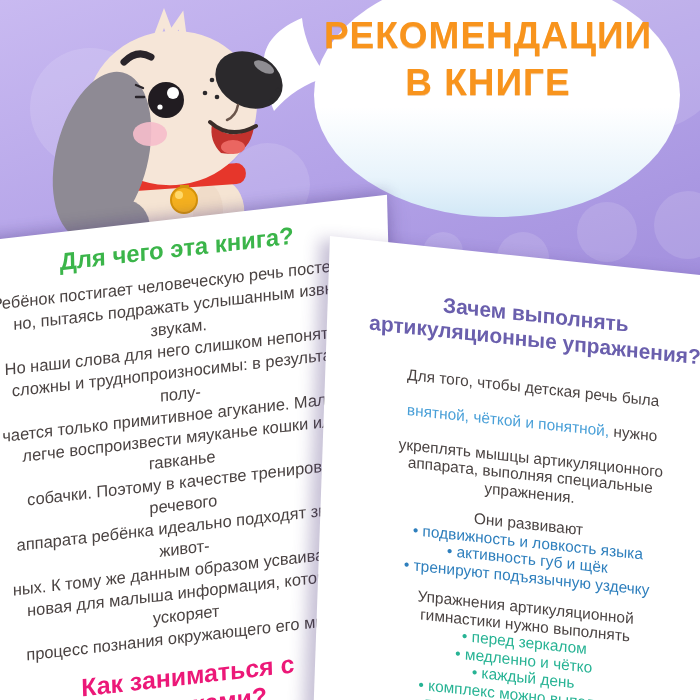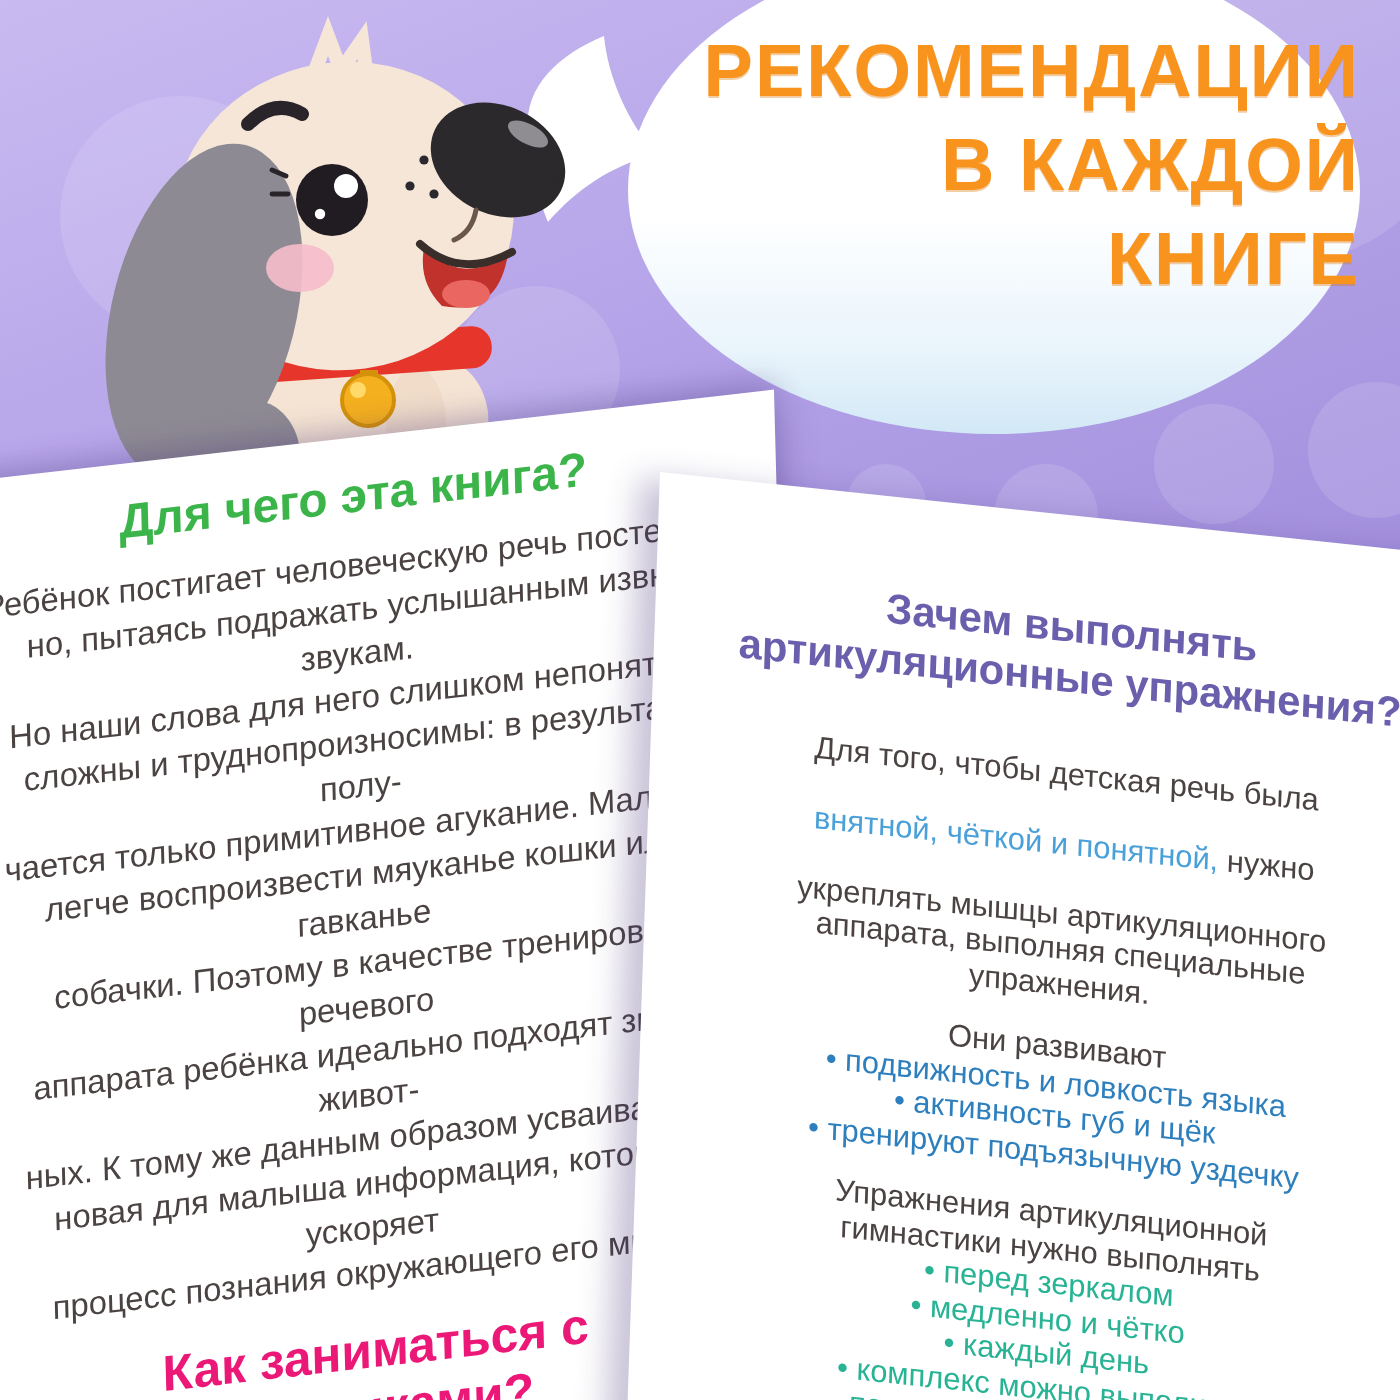--- a/index.html
+++ b/index.html
@@ -4,21 +4,21 @@
 <style>
   html,body{margin:0;padding:0;}
   body{width:700px;height:700px;overflow:hidden;position:relative;
        font-family:"Liberation Sans","DejaVu Sans",sans-serif;}
   .stage{position:absolute;inset:0;width:700px;height:700px;overflow:hidden;
          background:linear-gradient(160deg,#c9baf1 0%,#b4a3e8 30%,#a08ddc 60%,#8f7bd2 85%,#8873cc 100%);}
   .bg-circle{position:absolute;border-radius:50%;background:rgba(255,255,255,0.13);}
 
   
   .bubble-svg{position:absolute;left:250px;top:-35px;width:450px;height:260px;z-index:1;}
-  .bubble-text{position:absolute;left:320px;top:12px;width:360px;z-index:2;text-align:right;
+  .bubble-text{position:absolute;left:308px;top:12px;width:360px;z-index:2;text-align:center;
                color:#f8941d;font-weight:bold;font-size:37px;line-height:47px;letter-spacing:1px;
                text-shadow:0 1px 0 rgba(217,116,0,0.35);}
 
   
   .dog-svg{position:absolute;left:16px;top:4px;width:300px;height:252px;z-index:3;}
 
   
   .page{position:absolute;background:#ffffff;transform-origin:0 0;}
   .page-left{left:-80px;top:248px;width:470px;height:640px;z-index:4;
              transform:rotate(-6.5deg) skewX(-5deg);
@@ -67,22 +67,21 @@
         <stop offset="0.55" stop-color="#ffffff"></stop>
         <stop offset="0.85" stop-color="#e7f3fb"></stop>
         <stop offset="1" stop-color="#d2e8f6"></stop>
       </linearGradient>
     </defs>
     <path d="M 52,53 C 30,62 12,78 14,100 C 15,122 20,136 24,146 C 38,130 55,118 78,112 C 64,96 54,74 52,53 Z" fill="#ffffff"></path>
     <ellipse cx="247" cy="130" rx="183" ry="122" fill="url(#bubgrad)"></ellipse>
   </svg>
   <div class="bubble-text">
     <div>РЕКОМЕНДАЦИИ</div>
-    <div>В КАЖДОЙ</div>
-    <div>КНИГЕ</div>
+    <div>В КНИГЕ</div>
   </div>
 
   <svg class="dog-svg" viewBox="0 0 300 252">
 
     <path d="M 96,252 L 96,202 Q 96,178 120,172 L 196,172 Q 224,176 228,202 L 230,252 Z" fill="#f5e4d3"></path>
     <ellipse cx="110" cy="224" rx="24" ry="28" fill="#8e8a94"></ellipse>
     <ellipse cx="206" cy="244" rx="19" ry="20" fill="#8e8a94"></ellipse>
     <ellipse cx="192" cy="208" rx="15" ry="28" fill="#f0dcc9"></ellipse>
 
     <rect x="102" y="164" width="128" height="21" rx="10" fill="#e6362b" transform="rotate(-4 150 174)"></rect>

